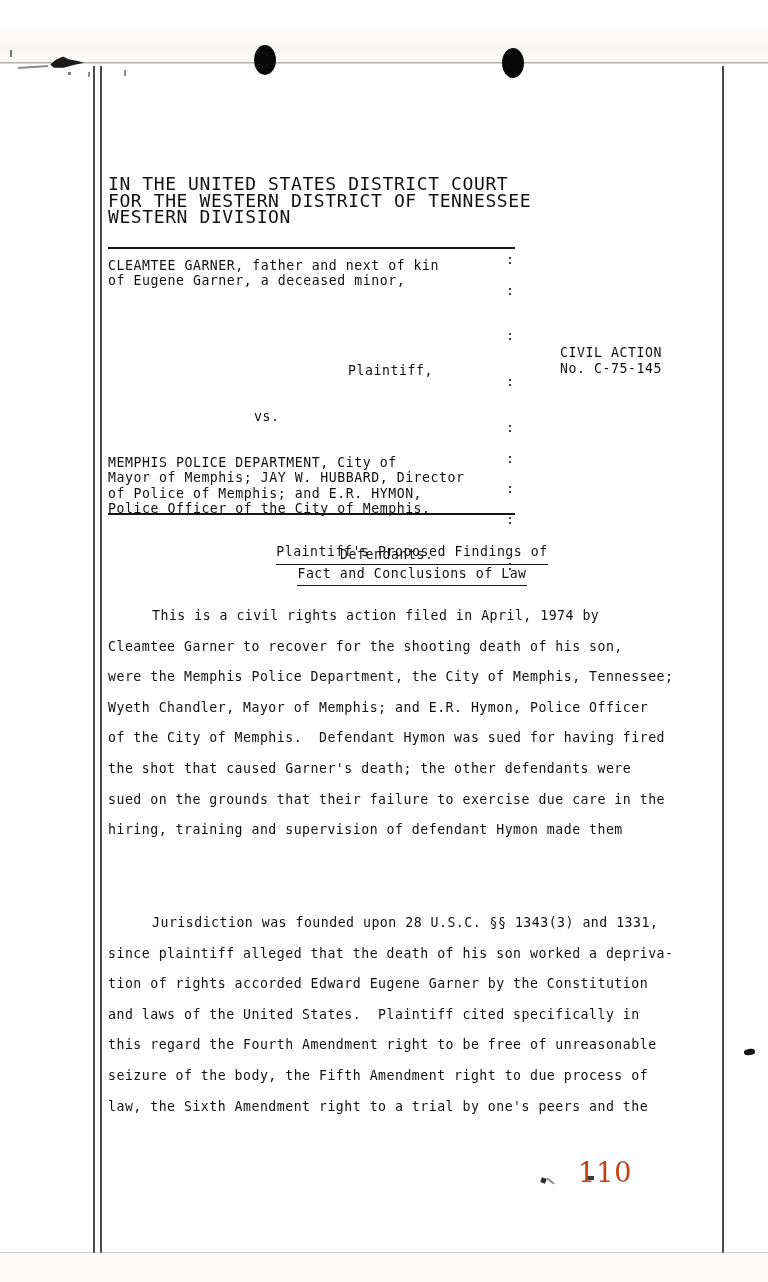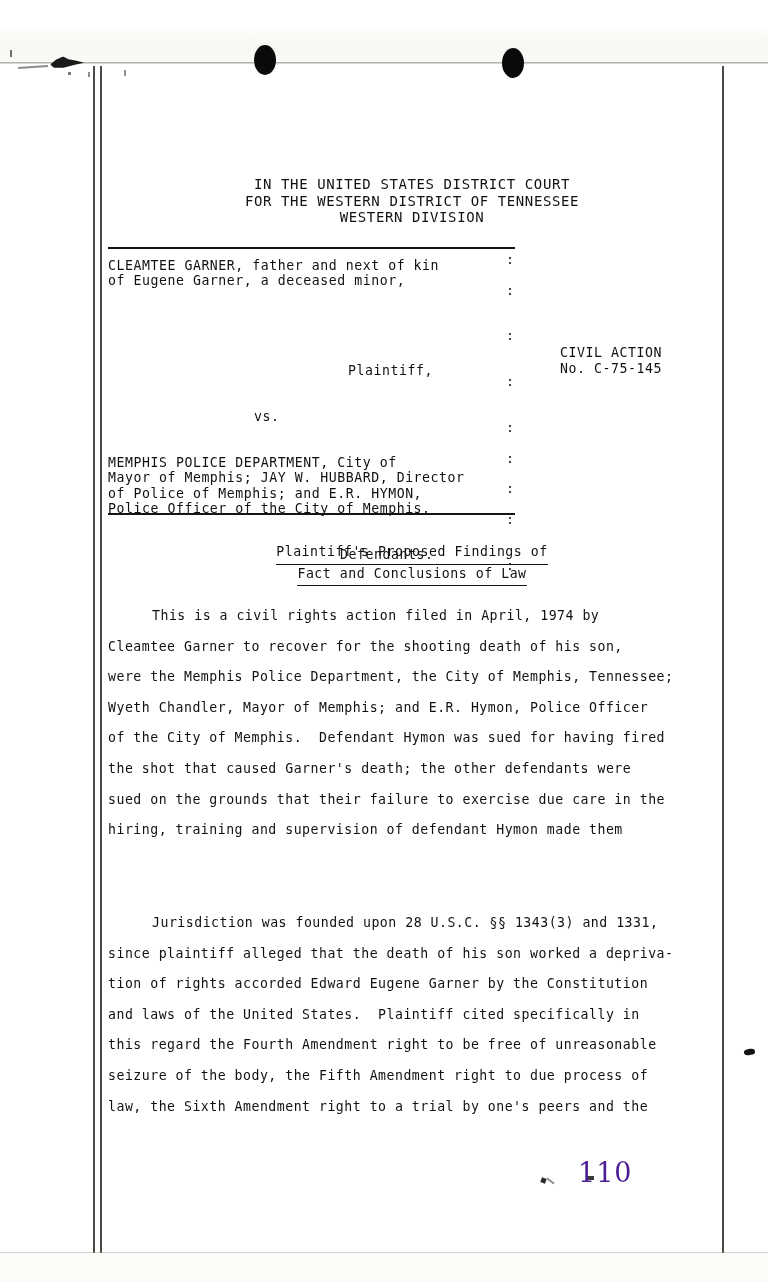--- a/index.html
+++ b/index.html
@@ -126,22 +126,21 @@
   .sheet {
     position: absolute;
     left: 0; top: 0;
     width: 768px; height: 1282px;
   }
 
   .court-header {
     position: absolute;
     left: 108px; top: 176px;
     width: 608px;
-    text-align: center;
-    font-size: 14px;
+    font-size: 18px;
     letter-spacing: 0.6px;
     line-height: 16.5px;
   }
   .court-header div { white-space: pre; }
 
   .cap-divider-top {
     position: absolute;
     left: 108px; top: 247px;
     width: 407px; height: 2px;
     background: #17150f;
@@ -212,21 +211,21 @@
   .body-block .bl { white-space: pre; height: 30.6px; }
   .body-block .ind { padding-left: 44px; }
   #para1 { top: 601px; }
   #para2 { top: 908px; }
 
   .page-number {
     position: absolute;
     left: 578px; top: 1157px;
     font-family: "DejaVu Serif", "Liberation Serif", serif;
     font-size: 27px;
-    color: #4c1d95;
+    color: #c2410c;
     letter-spacing: 1px;
   }
   .page-number-tick {
     position: absolute;
     left: 546px; top: 1180px;
     width: 9px; height: 2px;
     background: #8a8f94;
     transform: rotate(38deg);
   }
 </style>

